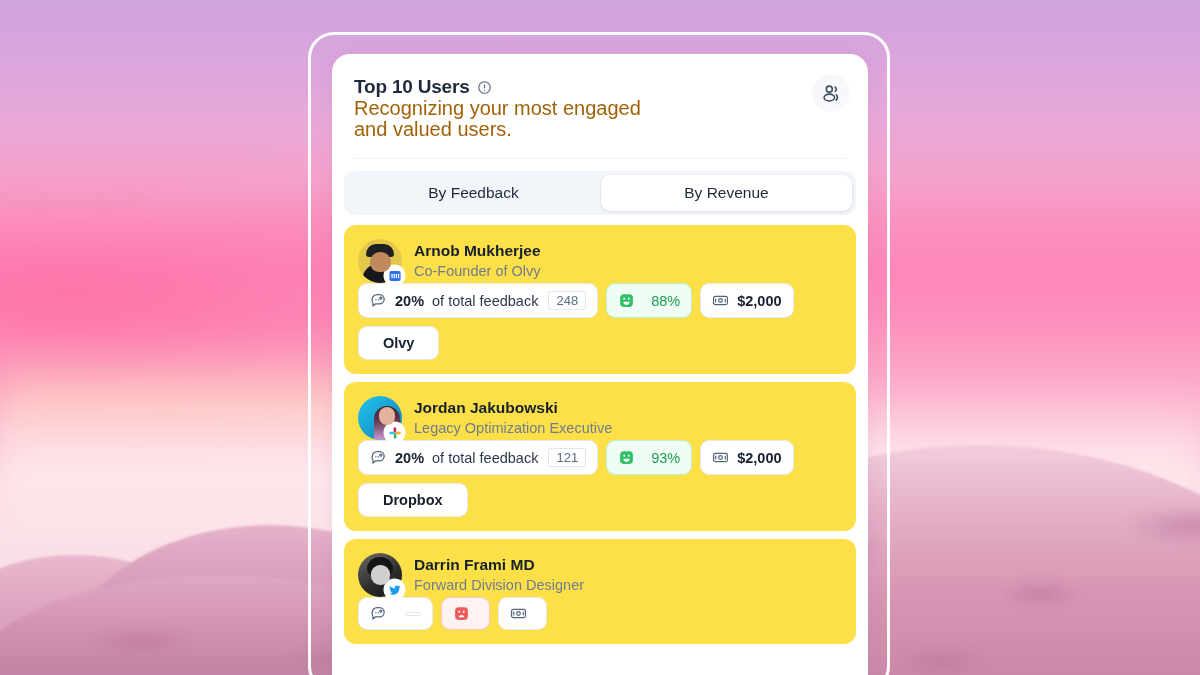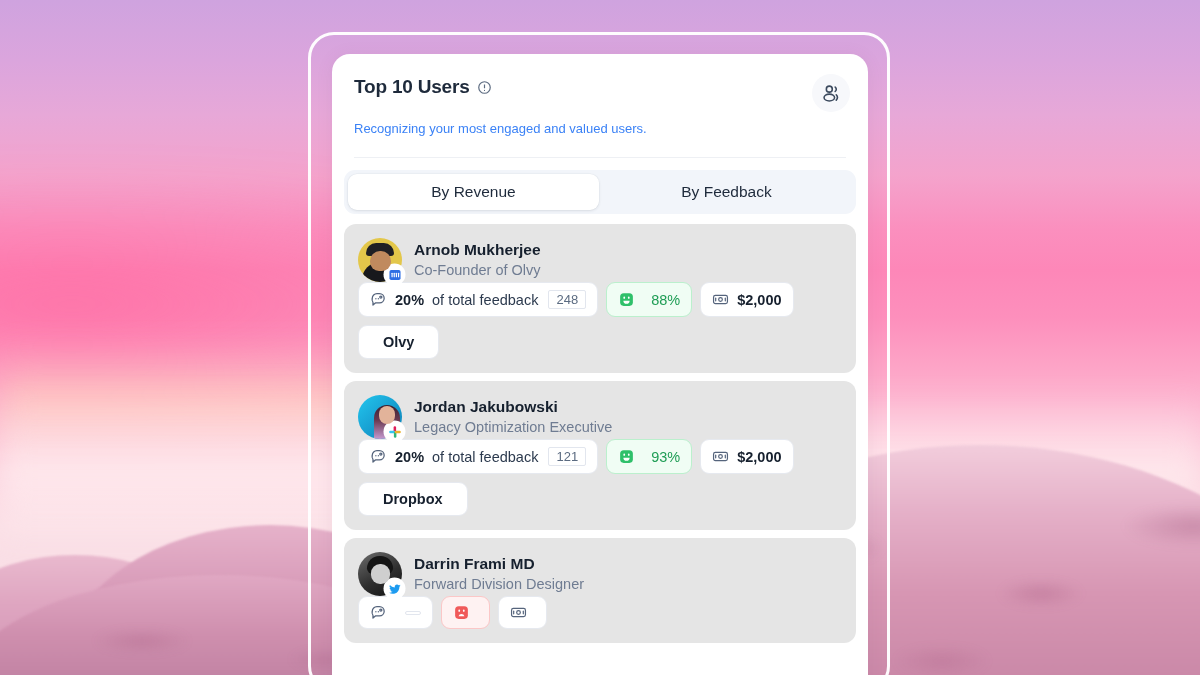--- a/index.html
+++ b/index.html
@@ -118,22 +118,22 @@
   .card-header { padding: 22px 22px 0 22px; position: relative; }
   .title-row { display: flex; align-items: center; gap: 7px; }
   .title {
     font-size: 19px; font-weight: bold; color: #1e2a3b;
     letter-spacing: -0.2px;
   }
   .info-icon {
     width: 15px; height: 15px; flex: 0 0 auto; display: block; color: #5c6b80;
   }
   .subtitle {
-    margin-top: 20px;
-    font-size: 13px; line-height: 21px; color: #3b82f6;
+    margin-top: 0;
+    font-size: 20px; line-height: 21px; color: #a16207;
     max-width: 310px;
   }
   .people-btn {
     position: absolute; right: 18px; top: 20px;
     width: 38px; height: 38px; border-radius: 50%;
     background: #f7f8fb;
     display: flex; align-items: center; justify-content: center;
     border: none; cursor: pointer;
   }
   .people-icon { width: 21px; height: 21px; color: #3c4a5e; display: block; }
@@ -164,21 +164,21 @@
     font-family: inherit;
   }
   .tab.active {
     background: #ffffff;
     box-shadow: 0 1px 3px rgba(30,42,59,0.10), 0 0 0 0.5px rgba(30,42,59,0.04);
   }
 
   
   .user-list { margin: 10px 12px 0 12px; }
   .user-row {
-    background: #e5e5e5;
+    background: #fde047;
     border-radius: 12px;
     padding: 14px 14px 14px 14px;
     margin-bottom: 8px;
   }
   .user-head { display: flex; align-items: center; gap: 12px; }
   .avatar-wrap { position: relative; width: 44px; height: 44px; flex: 0 0 auto; }
   .avatar {
     width: 44px; height: 44px; border-radius: 50%;
     overflow: hidden; position: relative;
   }
@@ -300,22 +300,22 @@
         <ellipse cx="9.5" cy="16.6" rx="6" ry="3.9"></ellipse>
         <path d="M16.2 4.6a3.2 3.2 0 0 1 0 5.1"></path>
         <path d="M17.4 13.4a4.6 4.6 0 0 1 0 6.2"></path>
       </svg>
     </button>
   </div>
 
   <div class="divider"></div>
 
   <div class="tabs">
+    <button class="tab">By Feedback</button>
     <button class="tab active">By Revenue</button>
-    <button class="tab">By Feedback</button>
   </div>
 
   <div class="user-list">
 
     <div class="user-row">
       <div class="user-head">
         <div class="avatar-wrap">
           <div class="avatar av-arnob">
             <div class="face"></div>
           </div>

